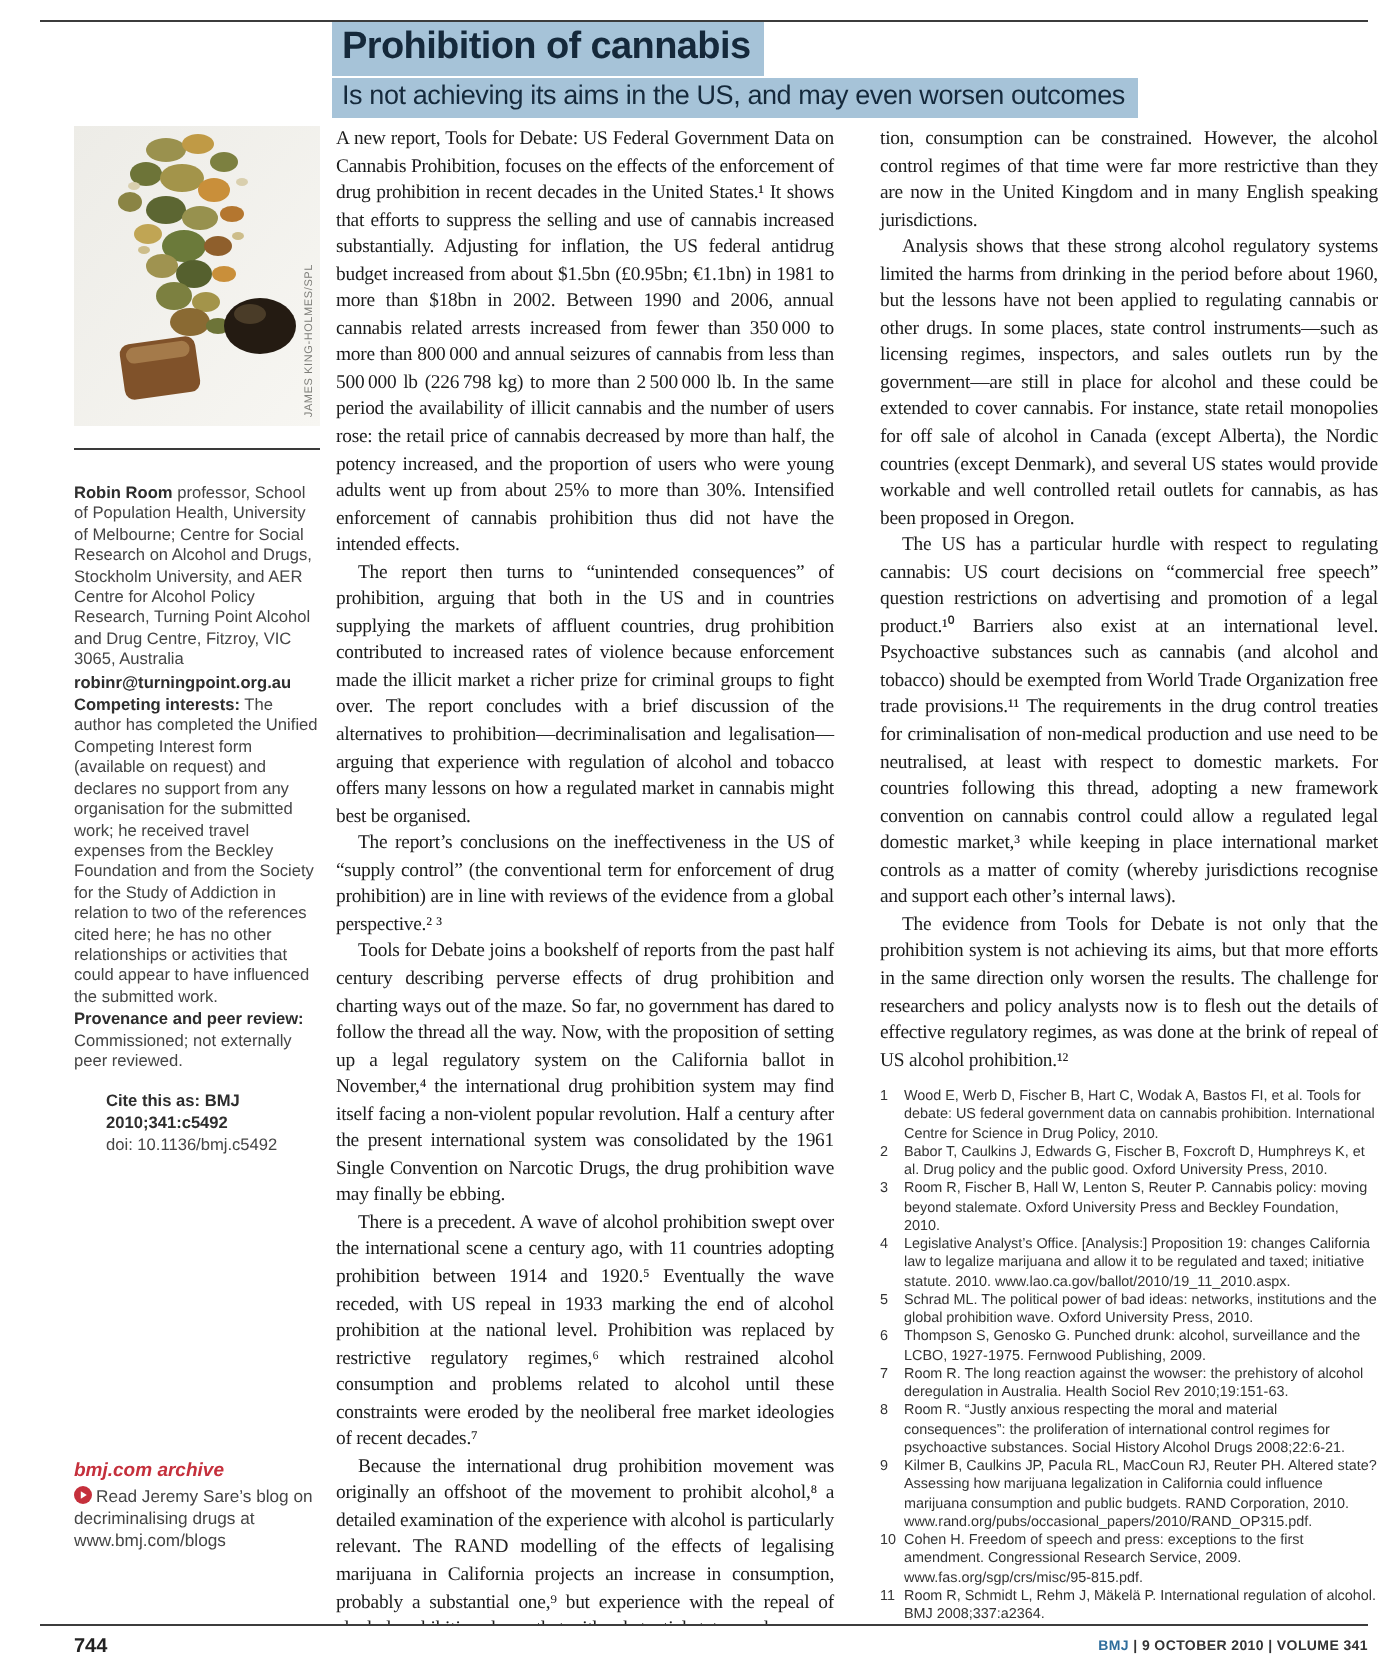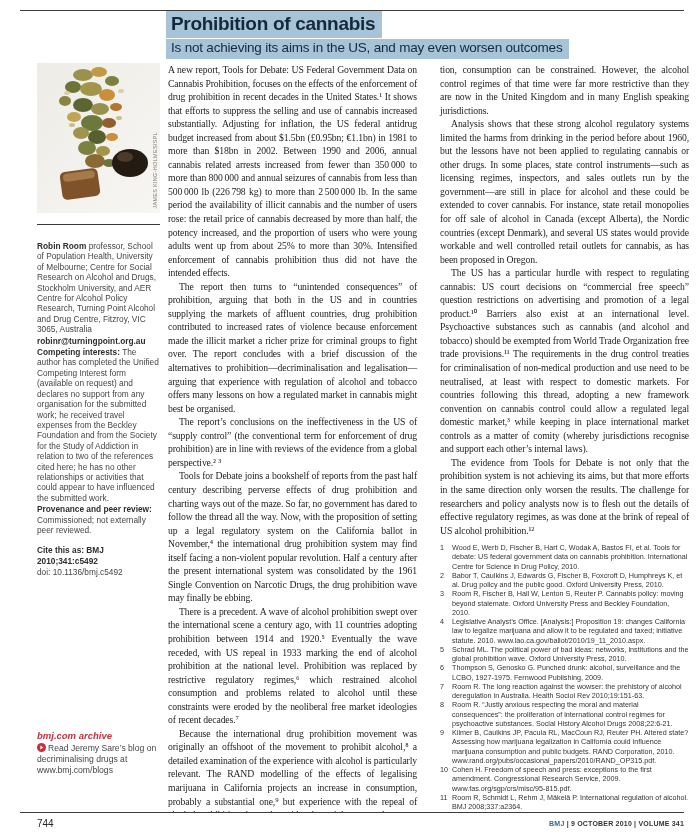--- a/index.html
+++ b/index.html
@@ -23,42 +23,42 @@
   .sidebar{position:absolute;left:37px;top:63px;width:123px;color:var(--side);
            font-size:8.3px;line-height:10.4px;}
   .photo{position:relative;width:123px;height:150px;}
   .photo svg{display:block;}
   .credit{position:absolute;right:0px;bottom:4px;writing-mode:vertical-rl;transform:rotate(180deg);
           font-size:5.5px;letter-spacing:.3px;color:#7d7d78;}
   .authorblock{border-top:1px solid #3a3a3a;margin-top:11px;padding-top:16px;}
   .sidebar b{color:#2e2e2e;}
   .sidebar p{margin:0 0 1px 0;}
   .email{font-weight:bold;color:#2e2e2e;}
-  .cite{margin-top:10px;}
+  .cite{margin-top:10px;margin-left:16px;}
   .cite .c1{font-weight:bold;color:#2e2e2e;}
   .archive{position:absolute;left:37px;top:730px;width:132px;}
   .archive h4{margin:0 0 2px 0;font-size:9.5px;color:var(--red);font-style:italic;}
   .archive .atext{font-size:8.6px;line-height:11px;color:var(--side);}
   .play{display:inline-block;vertical-align:-1px;margin-right:2px;}
 
   
   .main{position:absolute;left:168px;top:63px;width:521px;height:749px;display:flex;gap:23px;overflow:hidden;}
   .col{width:256px;font-family:"Liberation Serif",serif;font-size:9.7px;line-height:13.55px;
        color:var(--ink);text-align:justify;letter-spacing:-.12px;}
   .col p{margin:0;text-indent:11px;}
   .col p.first{text-indent:0;}
   
   .refs{margin-top:6px;font-family:"Liberation Sans",sans-serif;font-size:7.2px;line-height:9.25px;
         color:#333;text-align:left;letter-spacing:0;}
   .ref{display:flex;}
   .rn{width:12px;flex:none;}
   .rt{flex:1;}
 
   
-  .pageno{position:absolute;left:37px;top:818px;font-weight:normal;font-size:10px;color:#222;}
+  .pageno{position:absolute;left:37px;top:818px;font-weight:bold;font-size:10px;color:#222;}
   .journalline{position:absolute;right:16px;top:820px;font-weight:bold;font-size:7px;color:#333;letter-spacing:.2px;}
   .journalline .j{color:var(--blue);}
 </style>
 </head>
 <body>
 
 <div class="page">
   <div class="toprule"></div>
 
   <div class="head">

